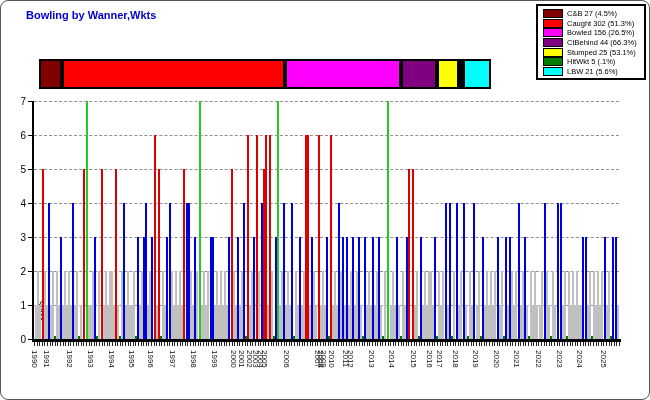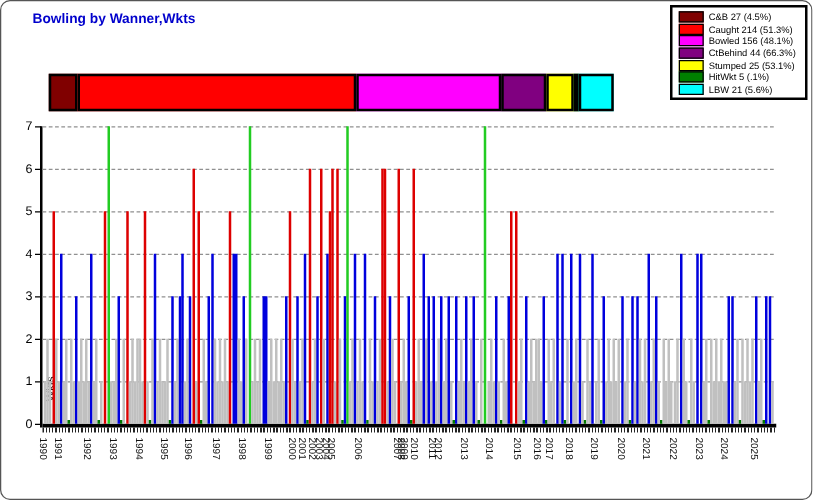--- a/index.html
+++ b/index.html
@@ -42,25 +42,25 @@
     <div class="title-line">Bowling by Wanner,Wkts</div>
   </div>
 
   <div class="legend" id="legend">
       <div class="legend-row">
         <span class="legend-swatch" style="background: rgb(128, 0, 0);"></span>
         <span class="legend-label">C&amp;B 27 (4.5%)</span>
       </div>
       <div class="legend-row">
         <span class="legend-swatch" style="background: rgb(255, 0, 0);"></span>
-        <span class="legend-label">Caught 214 (51.3%)</span>
+        <span class="legend-label">Caught 302 (51.3%)</span>
       </div>
       <div class="legend-row">
         <span class="legend-swatch" style="background: rgb(255, 0, 255);"></span>
-        <span class="legend-label">Bowled 156 (48.1%)</span>
+        <span class="legend-label">Bowled 156 (26.5%)</span>
       </div>
       <div class="legend-row">
         <span class="legend-swatch" style="background: rgb(128, 0, 128);"></span>
         <span class="legend-label">CtBehind 44 (66.3%)</span>
       </div>
       <div class="legend-row">
         <span class="legend-swatch" style="background: rgb(255, 255, 0);"></span>
         <span class="legend-label">Stumped 25 (53.1%)</span>
       </div>
       <div class="legend-row">

